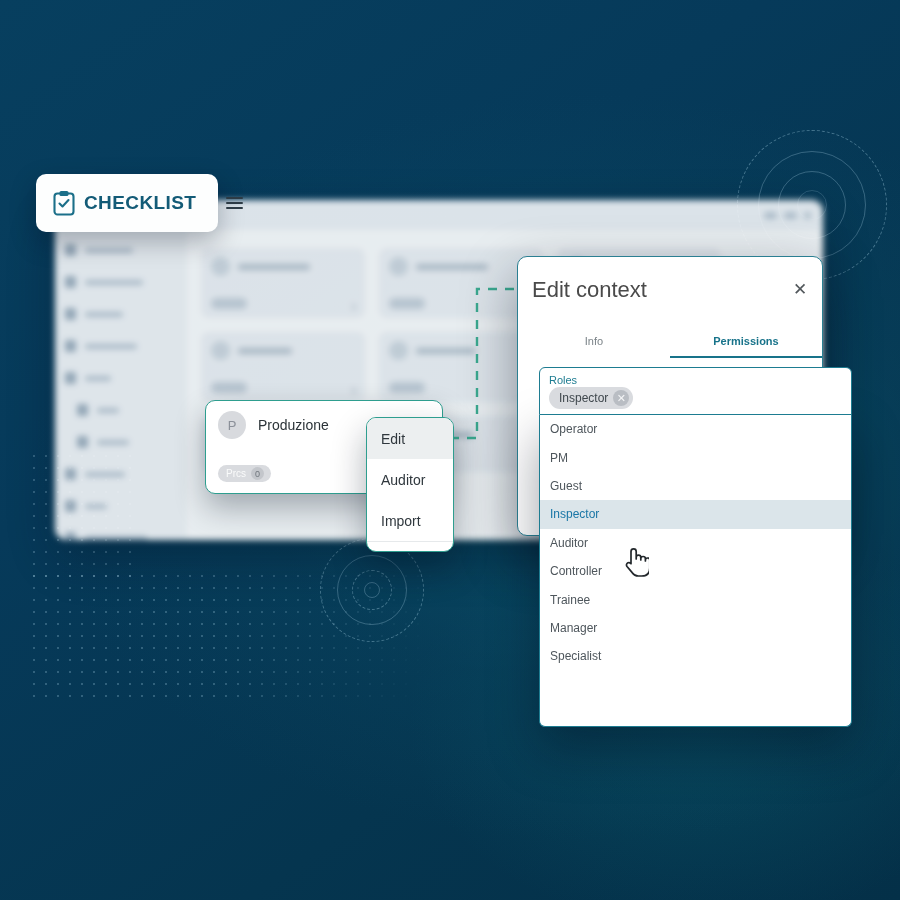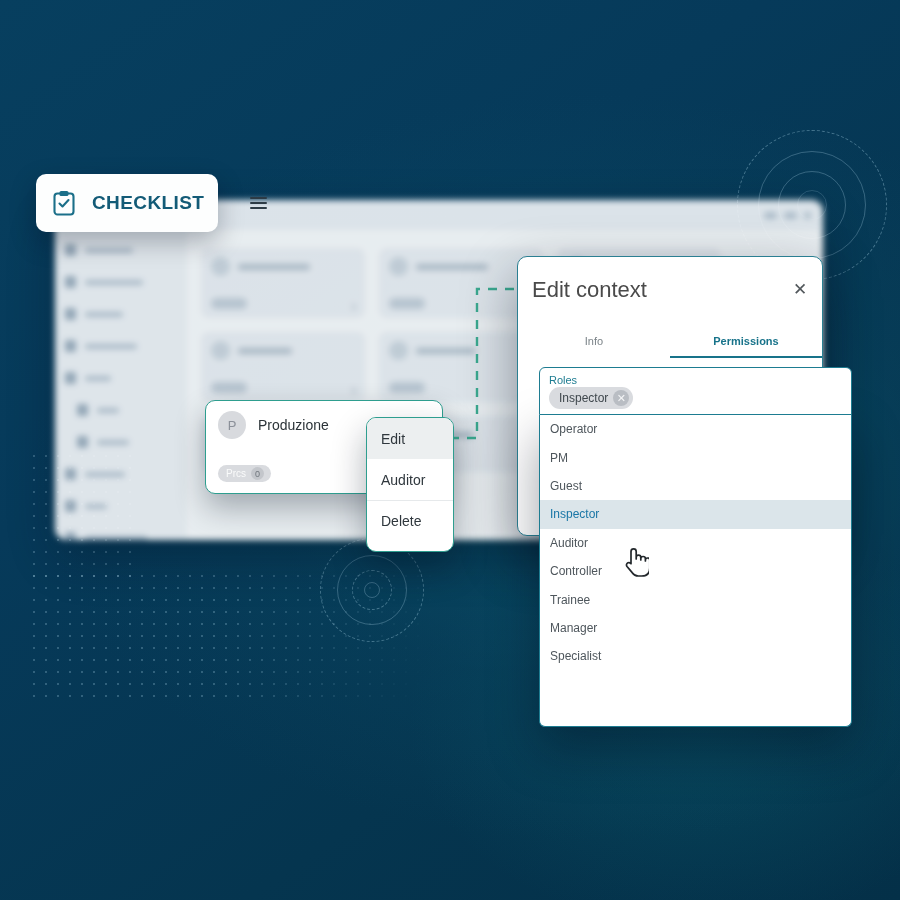--- a/index.html
+++ b/index.html
@@ -80,21 +80,20 @@
   .bgcard .btl { height:6px; width:72px; border-radius:3px; background:#b6c2cd; }
   .bgcard .bpill { position:absolute; left:10px; bottom:9px; width:36px; height:11px; border-radius:6px; background:#c6d0da; }
   .bgcard .bchev { position:absolute; right:10px; bottom:8px; width:6px; height:6px; border-right:1.5px solid #b0bcc8; border-top:1.5px solid #b0bcc8; transform: rotate(45deg); }
 
   
   .logo {
     position: absolute; left: 36px; top: 174px;
     width: 182px; height: 58px; background:#fdfefe; border-radius: 10px;
     display:flex; align-items:center; box-shadow: 0 10px 26px rgba(0,12,28,0.28);
     z-index: 30;
-    gap: 8px;
   }
   .logo-ic { margin-left: 16px; display:flex; }
   .logo-txt {
     font-size: 19px; font-weight: bold; color:#135b77; letter-spacing: 0.4px;
     margin-left: 8px;
   }
   .logo-div { width:1px; height:30px; background:#d6dee4; margin-left: 16px; }
   .logo-ham { margin-left: 14px; display:flex; flex-direction:column; gap:3px; }
   .logo-ham span { display:block; width:17px; height:2px; background:#2d3b45; border-radius:1px; }
 
@@ -371,20 +370,21 @@
     </div>
   </div>
 
   <svg class="connector">
     <path d="M416 438 H477 V289 H520" fill="none" stroke="#3aa88f" stroke-width="2.4" stroke-dasharray="9 8" stroke-linecap="butt"></path>
   </svg>
 
   <div class="ctxmenu">
     <div class="mi active">Edit</div>
     <div class="mi">Auditor</div>
+    <div class="mi">Import</div>
     <div class="mi sep">Delete</div>
   </div>
 
   <div class="modal">
     <div class="modal-title">Edit context</div>
     <div class="modal-close">✕</div>
     <div class="modal-tabs">
       <div class="tab">Info</div>
       <div class="tab on">Permissions</div>
     </div>

